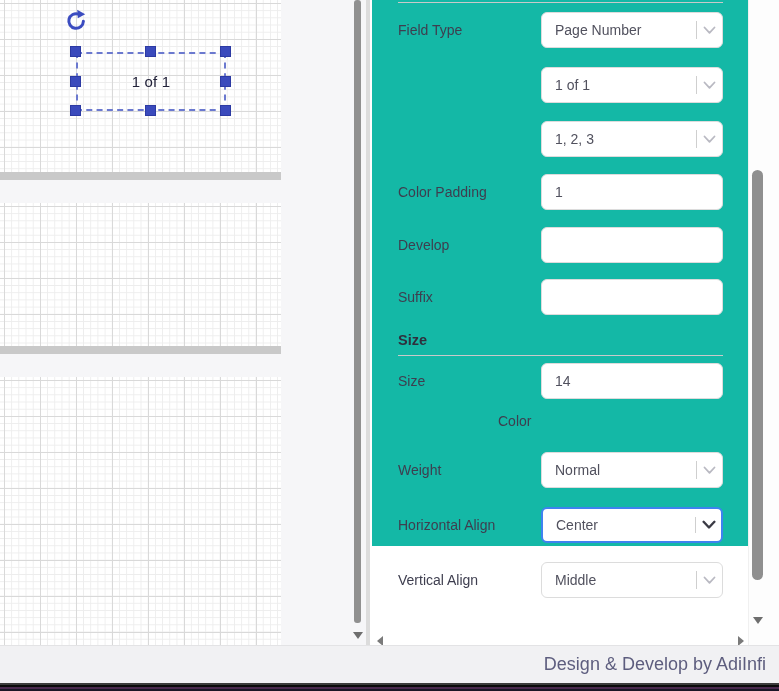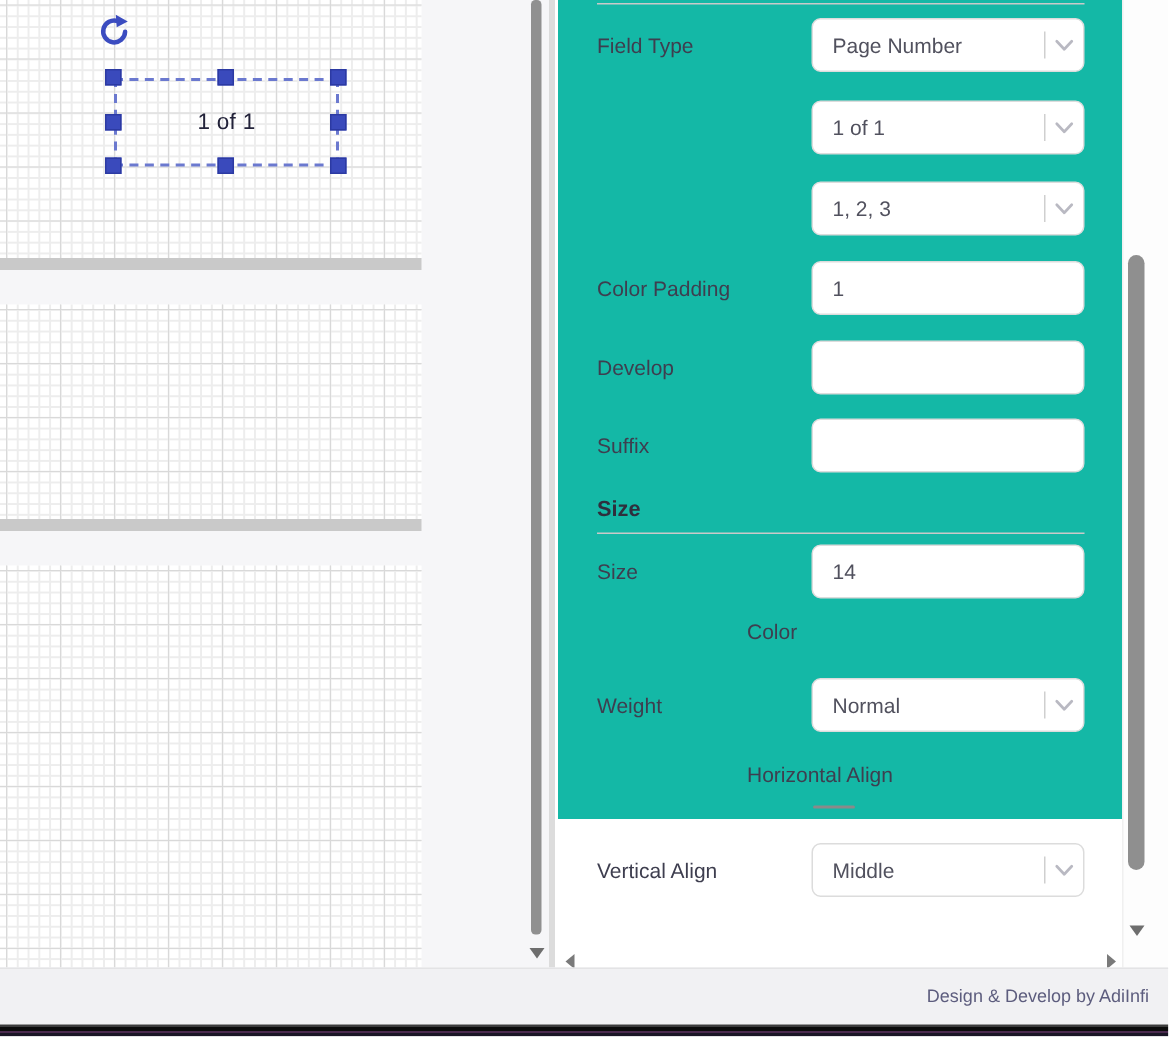--- a/index.html
+++ b/index.html
@@ -62,21 +62,21 @@
 
   
   .rt-vscroll{position:absolute;left:748px;top:0;width:31px;height:645px;background:#fdfdfd;border-left:1px solid #f0f0f0;box-sizing:border-box;}
   .rt-thumb{position:absolute;left:3px;top:170px;width:11px;height:410px;background:#8f8f8f;border-radius:6px;}
   .rt-down{position:absolute;left:4px;top:617px;width:0;height:0;
     border-left:5px solid transparent;border-right:5px solid transparent;border-top:7px solid #6e6e6e;}
 
   
   .footer{position:absolute;left:0;top:645px;width:779px;height:38px;background:#f1f1f3;
     border-top:1px solid #e3e3e5;box-sizing:border-box;}
-  .footer-credit{position:absolute;right:13px;top:0;line-height:37px;font-size:12px;color:#5d5d7e;}
+  .footer-credit{position:absolute;right:13px;top:0;line-height:37px;font-size:18px;color:#5d5d7e;}
   .bottom-bar{position:absolute;left:0;top:683px;width:779px;height:8px;
     background:linear-gradient(to bottom,#3c3c3c 0%,#3c3c3c 22%,#0b0b0b 22%,#0b0b0b 55%,#4a2a4e 55%,#4a2a4e 72%,#1a1526 72%,#1a1526 100%);}
 </style>
 </head>
 <body>
 
 <div id="app">
 
   <div class="canvas-area">
     <div class="grid-sec gsec1"></div>
@@ -193,20 +193,29 @@
         <span class="sel-chev">
           <svg width="13" height="9" viewBox="0 0 13 9">
               <path d="M1.5 1.5 L6.5 6.8 L11.5 1.5" fill="none" stroke="currentColor" stroke-width="1.8" stroke-linecap="round" stroke-linejoin="round"></path>
             </svg>
         </span>
       </div>
     </div>
 
     <div class="prow" style="top:507px;justify-content:center;">
       <span class="plabel">Horizontal Align</span>
+      <div class="ctrl focused">
+        <span class="val">Center</span>
+        <span class="sel-sep"></span>
+        <span class="sel-chev">
+          <svg width="14" height="10" viewBox="0 0 13 9">
+              <path d="M1.5 1.5 L6.5 6.8 L11.5 1.5" fill="none" stroke="currentColor" stroke-width="2.2" stroke-linecap="round" stroke-linejoin="round"></path>
+            </svg>
+        </span>
+      </div>
     </div>
 
     <div class="prow" style="top:562px;">
       <span class="plabel">Vertical Align</span>
       <div class="ctrl">
         <span class="val">Middle</span>
         <span class="sel-sep"></span>
         <span class="sel-chev">
           <svg width="13" height="9" viewBox="0 0 13 9">
               <path d="M1.5 1.5 L6.5 6.8 L11.5 1.5" fill="none" stroke="currentColor" stroke-width="1.8" stroke-linecap="round" stroke-linejoin="round"></path>

